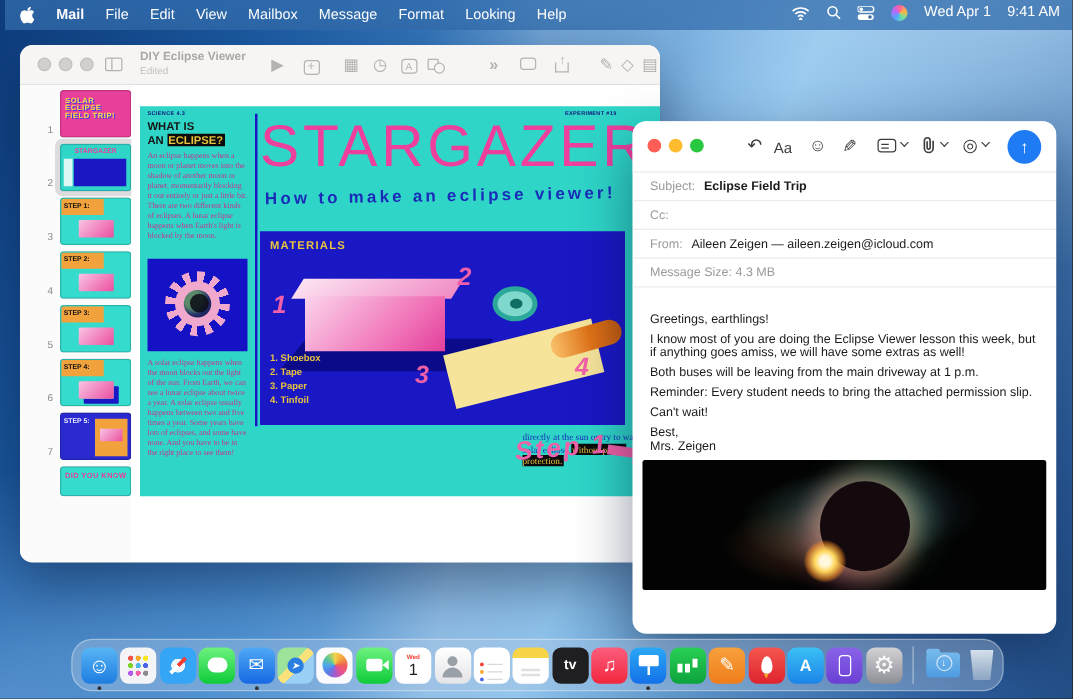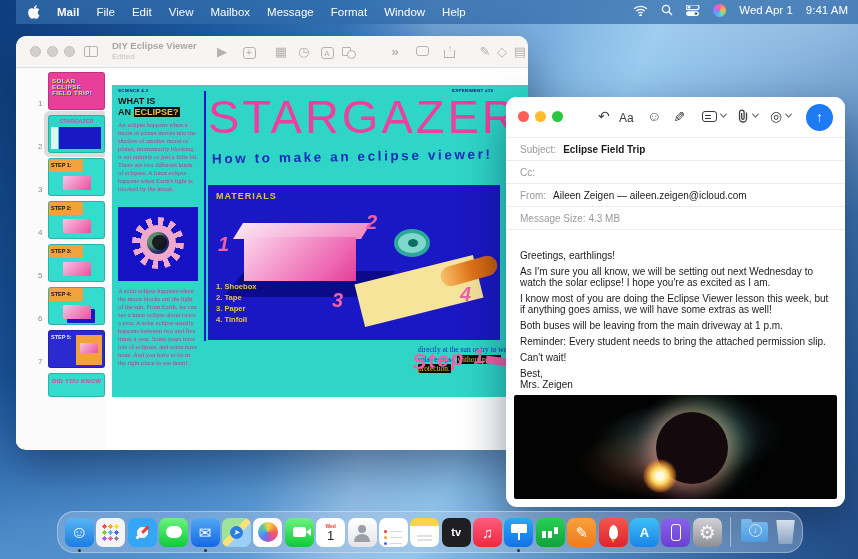--- a/index.html
+++ b/index.html
@@ -6,21 +6,21 @@
 body{font-family:"Liberation Sans",sans-serif;background:#222}
 .screen{position:relative;width:858px;height:559px;overflow:hidden;
   background:
     linear-gradient(100deg, rgba(255,255,255,0) 36%, rgba(255,255,255,.22) 46%, rgba(255,255,255,0) 58%),
     radial-gradient(90% 70% at 96% 0%, rgba(205,232,252,.55), rgba(205,232,252,0) 55%),
     radial-gradient(70% 55% at 0% 100%, rgba(130,185,235,.5), rgba(130,185,235,0) 60%),
     linear-gradient(115deg,#0e3c7c 0%,#1d5da5 20%,#3f83c6 38%,#6fa9dc 52%,#89c0ea 60%,#4f87c0 78%,#2c5e9d 92%,#234e86 100%);
   font-family:"Liberation Sans",sans-serif}
 
 
-.menubar{position:absolute;top:0;left:16px;right:0;height:20px;background:rgba(52,110,172,.75);
+.menubar{position:absolute;top:0;left:4px;right:0;height:20px;background:rgba(52,110,172,.75);
   display:flex;align-items:center;padding:12px 12px;color:#fff;font-size:11.5px}
 .menubar .apple{width:13px;height:15px;margin-right:16px;display:flex;align-items:center}
 .menubar .mi{margin-right:17px;white-space:nowrap}
 .menubar .mi.app{font-weight:bold}
 .mb-right{position:absolute;right:10px;top:0;height:20px;display:flex;align-items:center;gap:13px}
 .mb-right .st-ic{display:flex;align-items:center}
 .mb-right .dt{font-size:11.5px;white-space:nowrap}
 .siri-ball{width:13px;height:13px;border-radius:50%;
   background:conic-gradient(#ff5fa2,#ffb340,#6ce0a0,#52a8ff,#b06cff,#ff5fa2);filter:blur(.4px)}
 
@@ -235,21 +235,21 @@
           <path fill="#fff" d="M11.6 9c0-2.2 1.8-3.2 1.9-3.3-1-1.5-2.6-1.7-3.2-1.7-1.4-.1-2.6.8-3.3.8-.7 0-1.7-.8-2.8-.8C2.7 4 1.3 4.9.6 6.2c-1.5 2.6-.4 6.4 1.1 8.5.7 1 1.5 2.2 2.6 2.1 1.1 0 1.5-.7 2.8-.7s1.7.7 2.8.7c1.2 0 1.9-1 2.6-2 .8-1.2 1.1-2.3 1.1-2.4 0 0-2-.8-2-3.4zM9.4 3.1c.6-.7 1-1.7.9-2.7-.9 0-1.9.6-2.5 1.3-.6.6-1 1.6-.9 2.6 1 .1 2-.5 2.5-1.2z"></path>
         </svg>
     </span>
     <span class="mi app">Mail</span>
     <span class="mi">File</span>
     <span class="mi">Edit</span>
     <span class="mi">View</span>
     <span class="mi">Mailbox</span>
     <span class="mi">Message</span>
     <span class="mi">Format</span>
-    <span class="mi">Window</span>
+    <span class="mi">Looking</span>
     <span class="mi">Help</span>
     <div class="mb-right">
       <span class="st-ic">
         <svg width="15" height="11" viewBox="0 0 16 12">
             <path fill="#fff" d="M8 9.5l1.8 2L8 13.7l-1.8-2.2L8 9.5z"></path>
             <path fill="none" stroke="#fff" stroke-width="1.4" d="M1 4.2C5 .6 11 .6 15 4.2M3.3 6.7c2.7-2.4 6.7-2.4 9.4 0M5.7 9.1c1.3-1.2 3.3-1.2 4.6 0"></path>
           </svg>
       </span>
       <span class="st-ic">
         <svg width="12" height="12" viewBox="0 0 12 12">
@@ -442,21 +442,20 @@
         <span class="mf-label">From:</span>
         <span class="mf-value">Aileen Zeigen — aileen.zeigen@icloud.com</span>
       </div>
       <div class="mf-row size-row">
         <span class="size-left"><span>Message Size:</span> <span>4.3 MB</span></span>
       </div>
     </div>
 
     <div class="mail-body">
       <p>Greetings, earthlings!</p>
-      <p>As I'm sure you all know, we will be setting out next Wednesday to watch the solar eclipse! I hope you're as excited as I am.</p>
       <p>I know most of you are doing the Eclipse Viewer lesson this week, but if anything goes amiss, we will have some extras as well!</p>
       <p>Both buses will be leaving from the main driveway at 1 p.m.</p>
       <p>Reminder: Every student needs to bring the attached permission slip.</p>
       <p>Can't wait!</p>
       <p class="tight">Best,</p>
       <p class="tight">Mrs. Zeigen</p>
       <div class="attachment">
         <span class="corona"></span>
         <span class="moon"></span>
         <span class="flare"></span>

